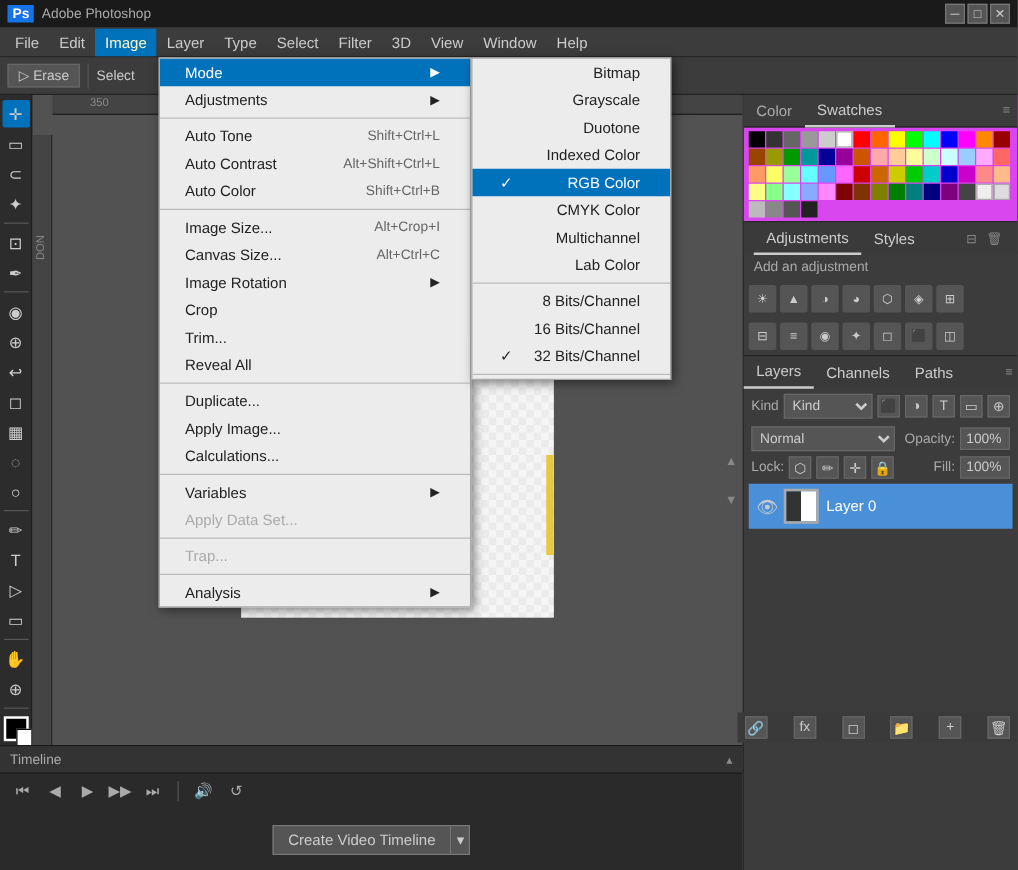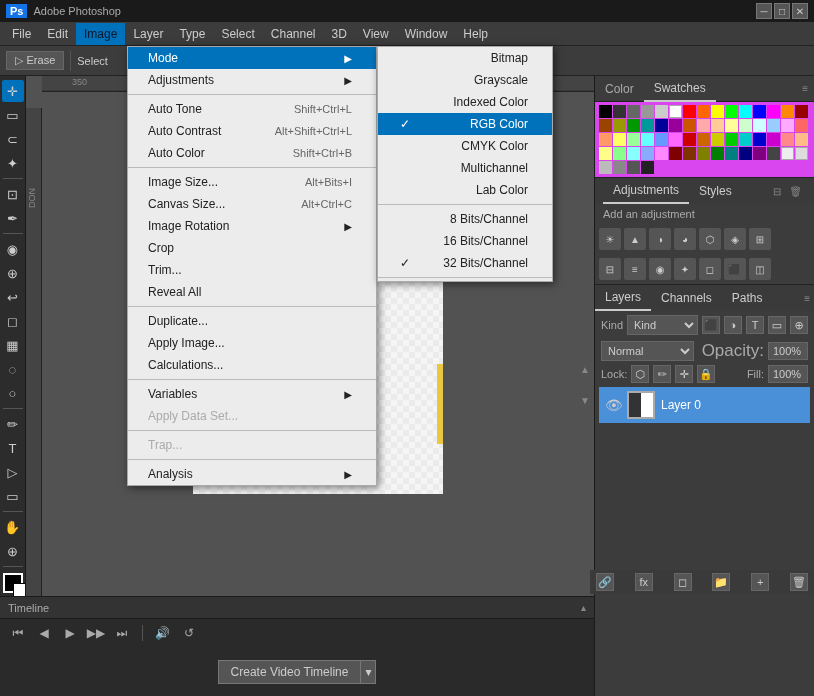--- a/index.html
+++ b/index.html
@@ -55,21 +55,21 @@
       padding: 2px 8px;
       color: #ccc;
       cursor: pointer;
       font-size: 12px;
       height: 22px;
       display: flex;
       align-items: center;
     }
     .menu-item:hover, .menu-item.active {
       background: #0072bc;
-      color: #0f172a;
+      color: #fef9c3;
     }
 
     
     #optionsbar {
       background: #3c3c3c;
       height: 30px;
       display: flex;
       align-items: center;
       padding: 0 6px;
       gap: 6px;
@@ -422,21 +422,21 @@
   </div>
 </div>
 
 <div id="menubar">
   <div class="menu-item">File</div>
   <div class="menu-item">Edit</div>
   <div class="menu-item active" id="menu-image">Image</div>
   <div class="menu-item">Layer</div>
   <div class="menu-item">Type</div>
   <div class="menu-item">Select</div>
-  <div class="menu-item">Channel</div>
+  <div class="menu-item">Filter</div>
   <div class="menu-item">3D</div>
   <div class="menu-item">View</div>
   <div class="menu-item">Window</div>
   <div class="menu-item">Help</div>
 </div>
 
 <div id="optionsbar">
   <div style="background:#555;border:1px solid #666;padding:2px 8px;font-size:11px;color:#ccc;cursor:pointer;">▷ Erase</div>
   <div style="width:1px;height:20px;background:#555;"></div>
   <span style="font-size:11px;color:#ccc;">Select</span>
@@ -641,21 +641,21 @@
         <div class="sm-icon-btn">⬛</div>
         <div class="sm-icon-btn">◑</div>
         <div class="sm-icon-btn">T</div>
         <div class="sm-icon-btn">▭</div>
         <div class="sm-icon-btn">⊕</div>
       </div>
       <div class="blend-row">
         <select class="blend-select">
           <option>Normal</option>
         </select>
-        <span style="font-size:17px;color:#aaa;margin-left:4px;">Opacity:</span>
+        <span style="font-size:11px;color:#aaa;margin-left:4px;">Opacity:</span>
         <input type="text" value="100%" style="width: 40px;">
       </div>
       <div class="lock-row">
         <span>Lock:</span>
         <div class="sm-icon-btn" title="Lock transparent pixels">⬡</div>
         <div class="sm-icon-btn" title="Lock image pixels">✏</div>
         <div class="sm-icon-btn" title="Lock position">✛</div>
         <div class="sm-icon-btn" title="Lock all">🔒</div>
         <div style="flex:1"></div>
         <span style="font-size:11px;color:#aaa;">Fill:</span>
@@ -723,21 +723,21 @@
     <span>Auto Contrast</span>
     <span class="shortcut">Alt+Shift+Ctrl+L</span>
   </div>
   <div class="dropdown-item">
     <span>Auto Color</span>
     <span class="shortcut">Shift+Ctrl+B</span>
   </div>
   <div class="dropdown-separator"></div>
   <div class="dropdown-item">
     <span>Image Size...</span>
-    <span class="shortcut">Alt+Bits+I</span>
+    <span class="shortcut">Alt+Crop+I</span>
   </div>
   <div class="dropdown-item">
     <span>Canvas Size...</span>
     <span class="shortcut">Alt+Ctrl+C</span>
   </div>
   <div class="dropdown-item">
     <span>Image Rotation</span>
     <span class="arrow">▶</span>
   </div>
   <div class="dropdown-item">
@@ -771,28 +771,32 @@
   <div class="dropdown-item disabled">
     <span>Trap...</span>
   </div>
   <div class="dropdown-separator"></div>
   <div class="dropdown-item">
     <span>Analysis</span>
     <span class="arrow">▶</span>
   </div>
 </div>
 
-<div class="dropdown-menu" id="submenu-mode" style="position:absolute;left:377px;top:46px;width:176px;z-index:901;">
+<div class="dropdown-menu" id="submenu-mode" style="position:absolute;left:377px;top:46px;width:160px;z-index:901;">
   <div class="dropdown-item">
     <span class="check"></span>
     <span>Bitmap</span>
   </div>
   <div class="dropdown-item">
     <span class="check"></span>
     <span>Grayscale</span>
+  </div>
+  <div class="dropdown-item">
+    <span class="check"></span>
+    <span>Duotone</span>
   </div>
   <div class="dropdown-item">
     <span class="check"></span>
     <span>Indexed Color</span>
   </div>
   <div class="dropdown-item active">
     <span class="check">✓</span>
     <span>RGB Color</span>
   </div>
   <div class="dropdown-item">

